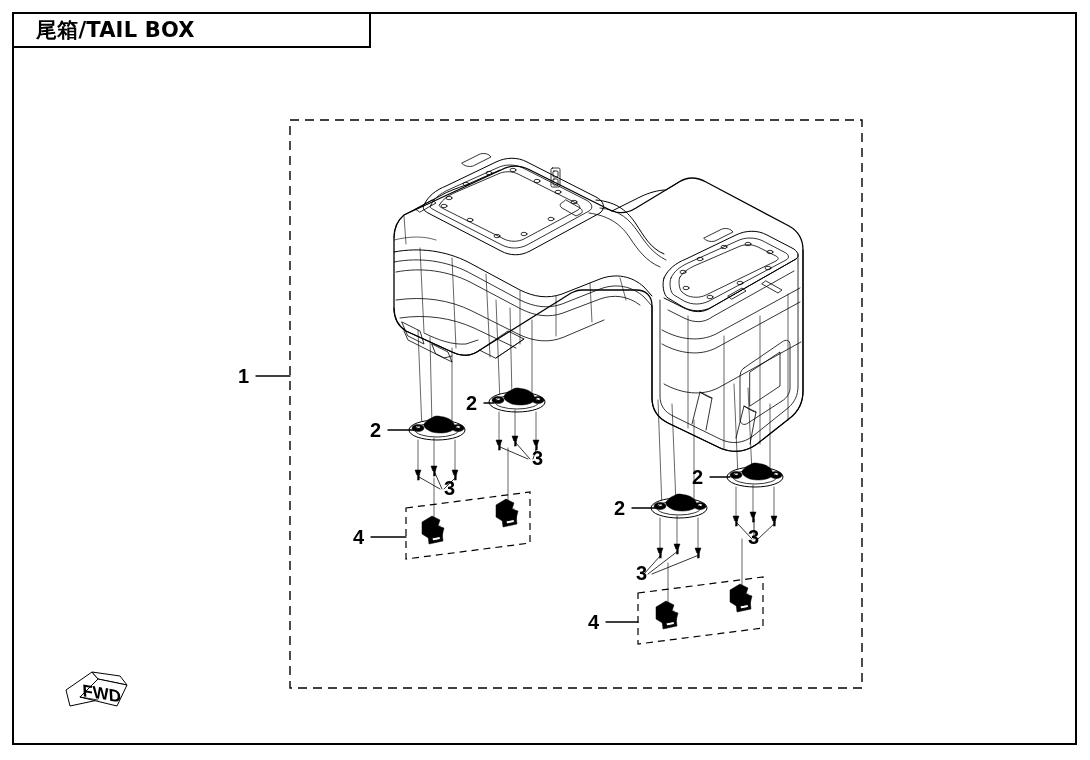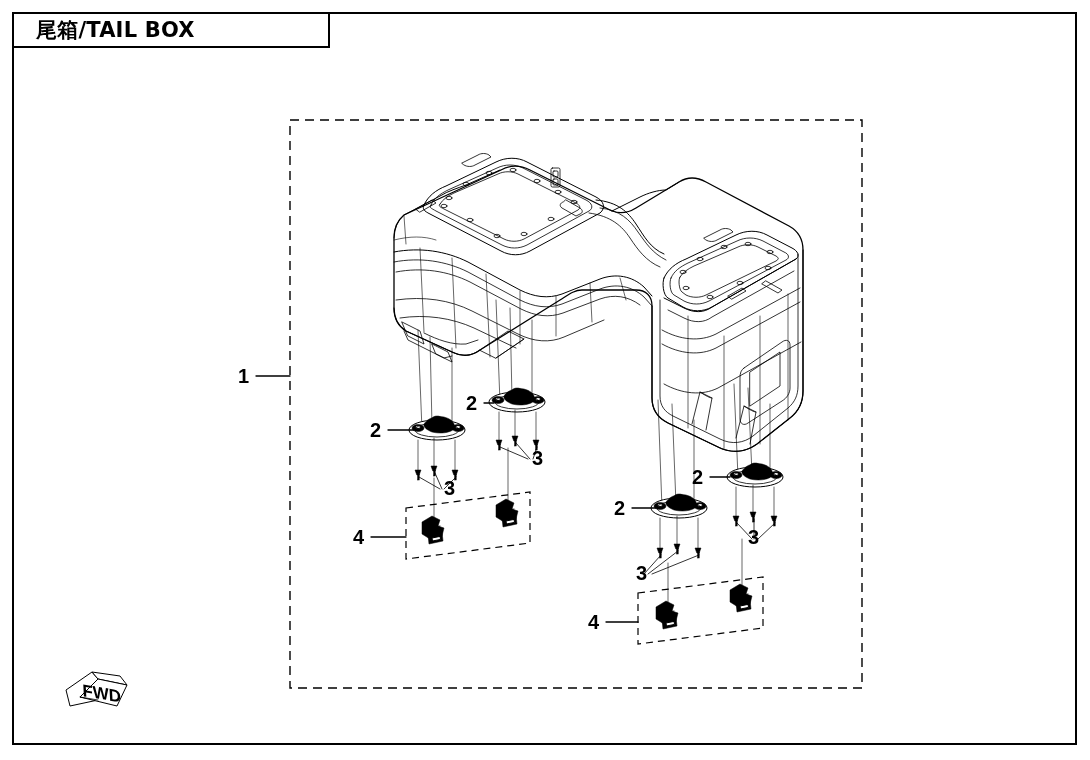--- a/index.html
+++ b/index.html
@@ -26,21 +26,21 @@
     top: 12px;
     width: 1065px;
     height: 733px;
     border: 2px solid #000;
     box-sizing: border-box;
   }
   .title-box {
     position: absolute;
     left: 12px;
     top: 12px;
-    width: 318px;
+    width: 359px;
     height: 36px;
     border: 2px solid #000;
     box-sizing: border-box;
     display: flex;
     align-items: center;
     background: #fff;
   }
   .title-text {
     font-size: 21px;
     font-weight: bold;

